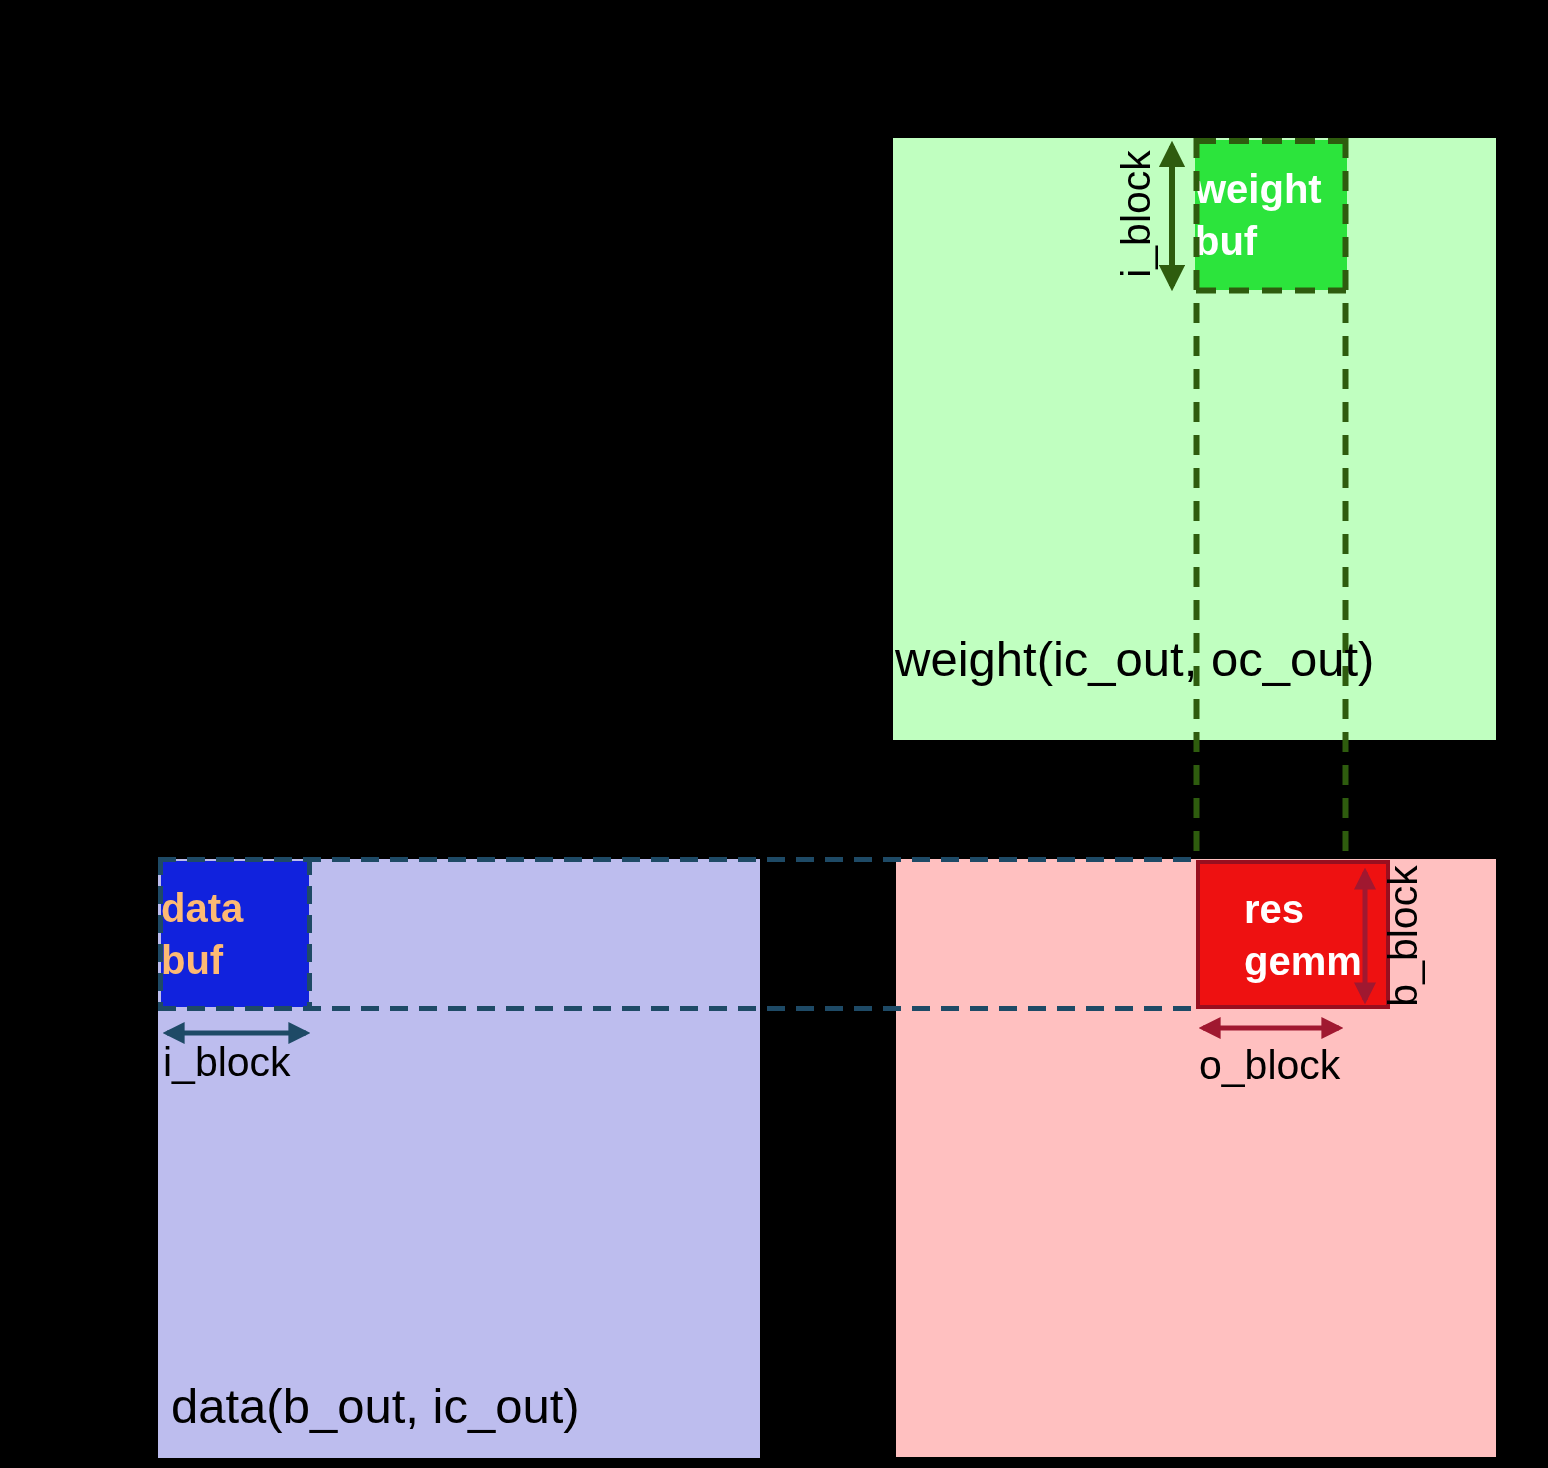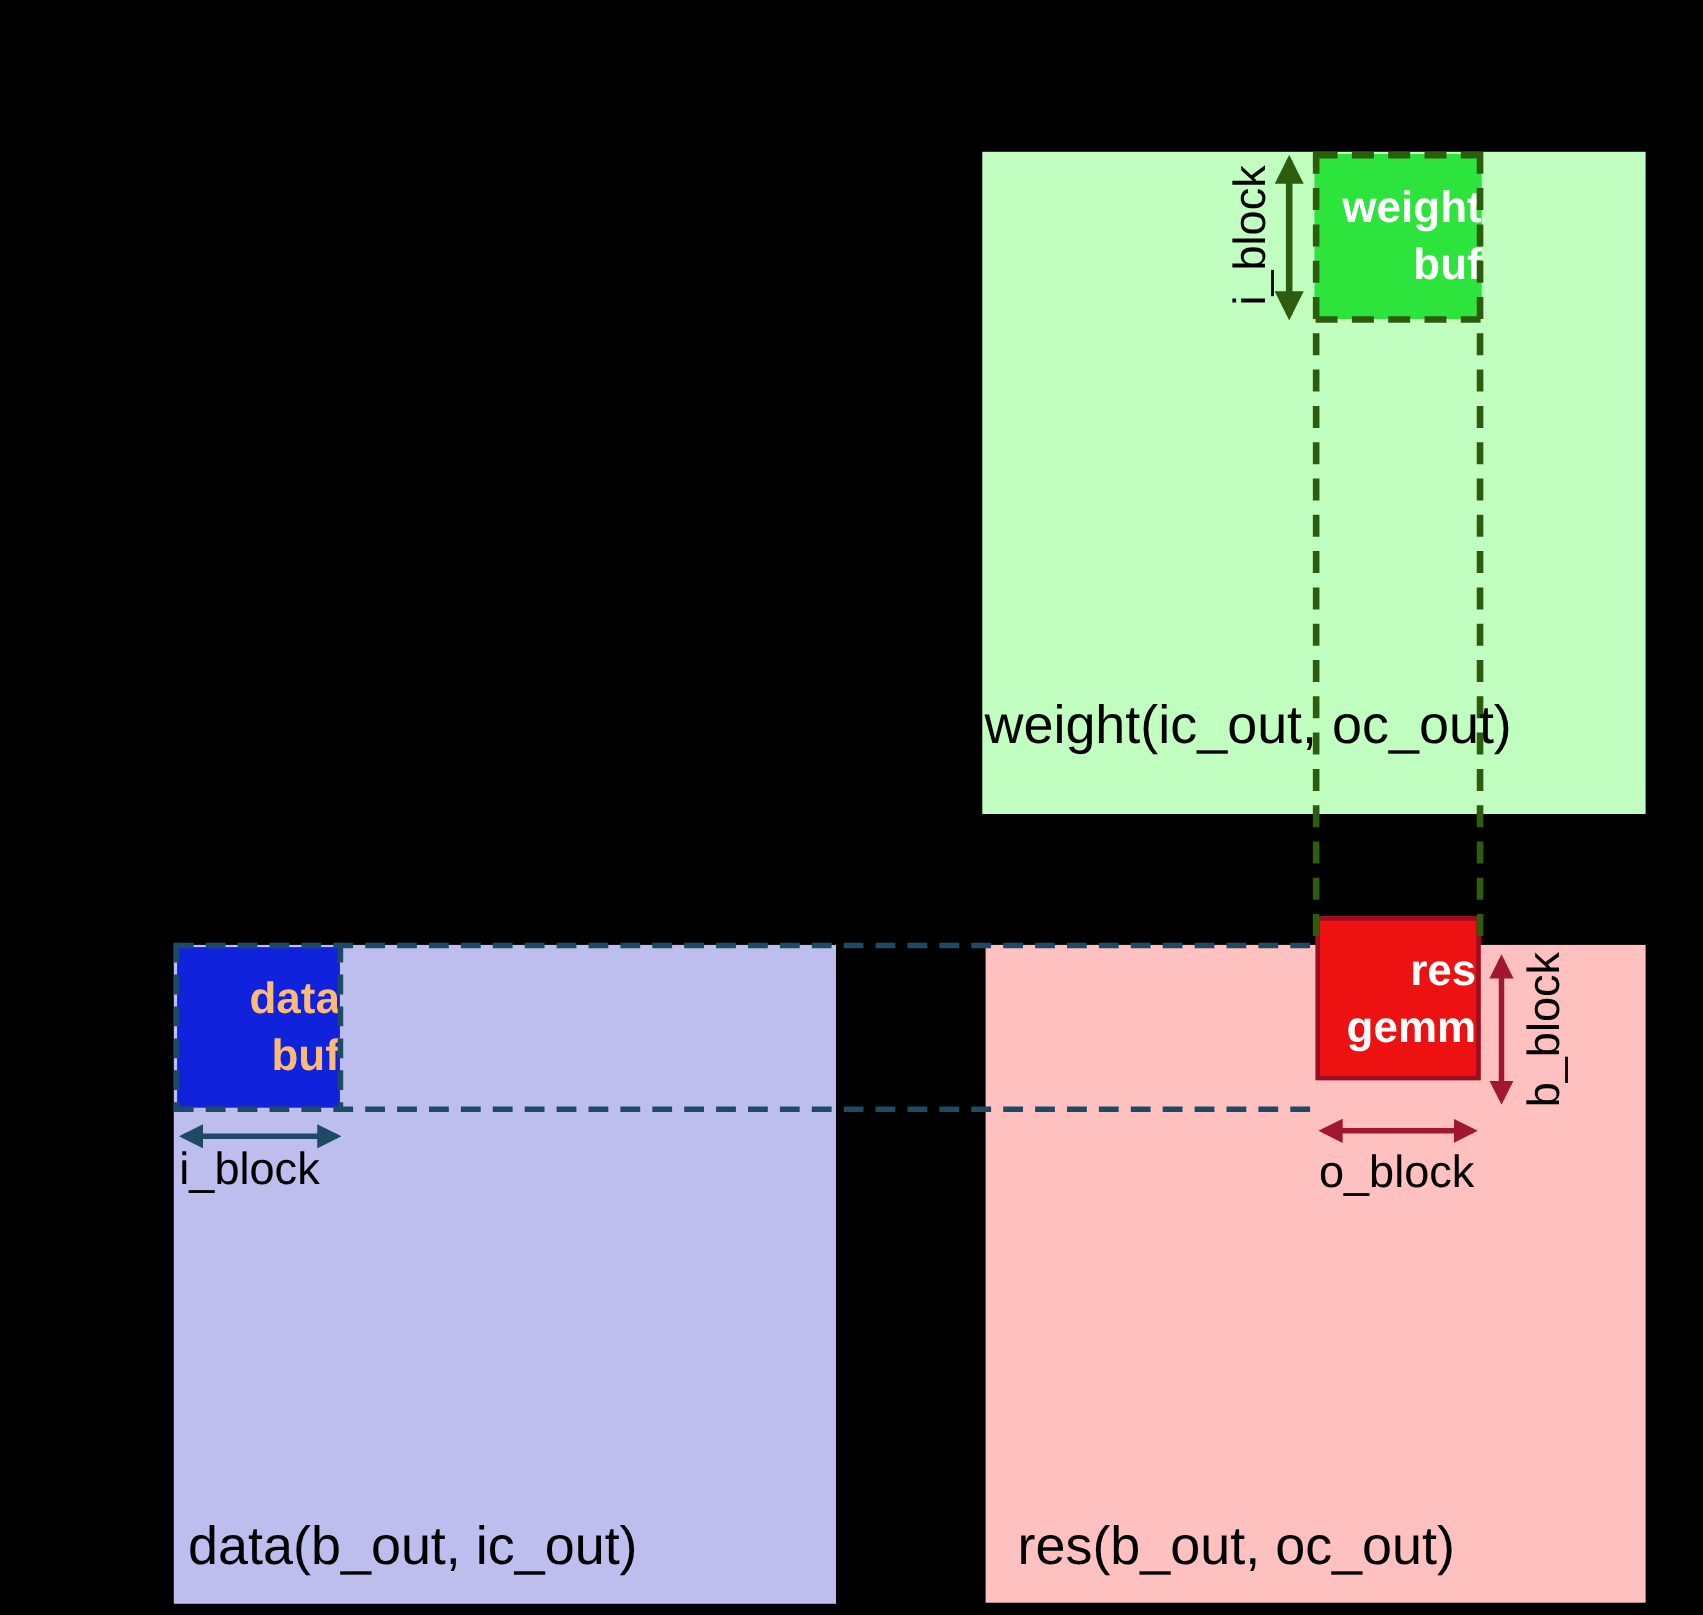--- a/index.html
+++ b/index.html
@@ -22,30 +22,30 @@
   }
   .matrix-weight { left: 893px; top: 138px; width: 603px; height: 602px; }
   .matrix-data   { left: 158px; top: 859px; width: 602px; height: 599px; }
   .matrix-res    { left: 896px; top: 859px; width: 600px; height: 598px; }
 
   .buf {
     position: absolute;
     z-index: 2;
     display: flex;
     flex-direction: column;
-    align-items: flex-end;
+    align-items: flex-start;
     justify-content: center;
     font-weight: bold;
     font-size: 40px;
     line-height: 52px;
     text-align: center;
   }
   .buf-weight { left: 1195px; top: 140px; width: 152px; height: 150px; }
   .buf-data   { left: 161px;  top: 861px; width: 148px; height: 146px; }
-  .buf-res    { left: 1196px; top: 833px; width: 142px; height: 141px; border: 4px solid #c4b5fd; }
+  .buf-res    { left: 1196px; top: 860px; width: 142px; height: 141px; border: 4px solid #c4b5fd; padding-left: 44px; }
 
   .overlay {
     position: absolute;
     left: 0; top: 0;
     z-index: 3;
     pointer-events: none;
   }
 
   .mlabel {
     position: absolute;
@@ -125,20 +125,19 @@
     </g>
 
     <line x1="1172" y1="146" x2="1172" y2="286" stroke-width="6" marker-start="url(#arrow-green)" marker-end="url(#arrow-green)" stroke="#2e5c0e"></line>
     <line x1="167" y1="1033" x2="306" y2="1033" stroke-width="5" marker-start="url(#arrow-navy)" marker-end="url(#arrow-navy)" stroke="#1e4a66"></line>
     <line x1="1365" y1="872" x2="1365" y2="1000" stroke-width="5" marker-start="url(#arrow-red)" marker-end="url(#arrow-red)" stroke="#a01830"></line>
     <line x1="1203" y1="1028" x2="1339" y2="1028" stroke-width="5" marker-start="url(#arrow-red)" marker-end="url(#arrow-red)" stroke="#a01830"></line>
   </svg>
 
   <div class="mlabel mlabel-weight">weight(ic_out, oc_out)</div>
   <div class="mlabel mlabel-data">data(b_out, ic_out)</div>
-  <div class="mlabel mlabel-res">res(b_out, oc_out)</div>
 
   <div class="dim dim-vert dim-i-weight">i_block</div>
   <div class="dim dim-i-data">i_block</div>
   <div class="dim dim-o">o_block</div>
   <div class="dim dim-vert dim-b">b_block</div>
 
 </div>
 
 </body></html>

